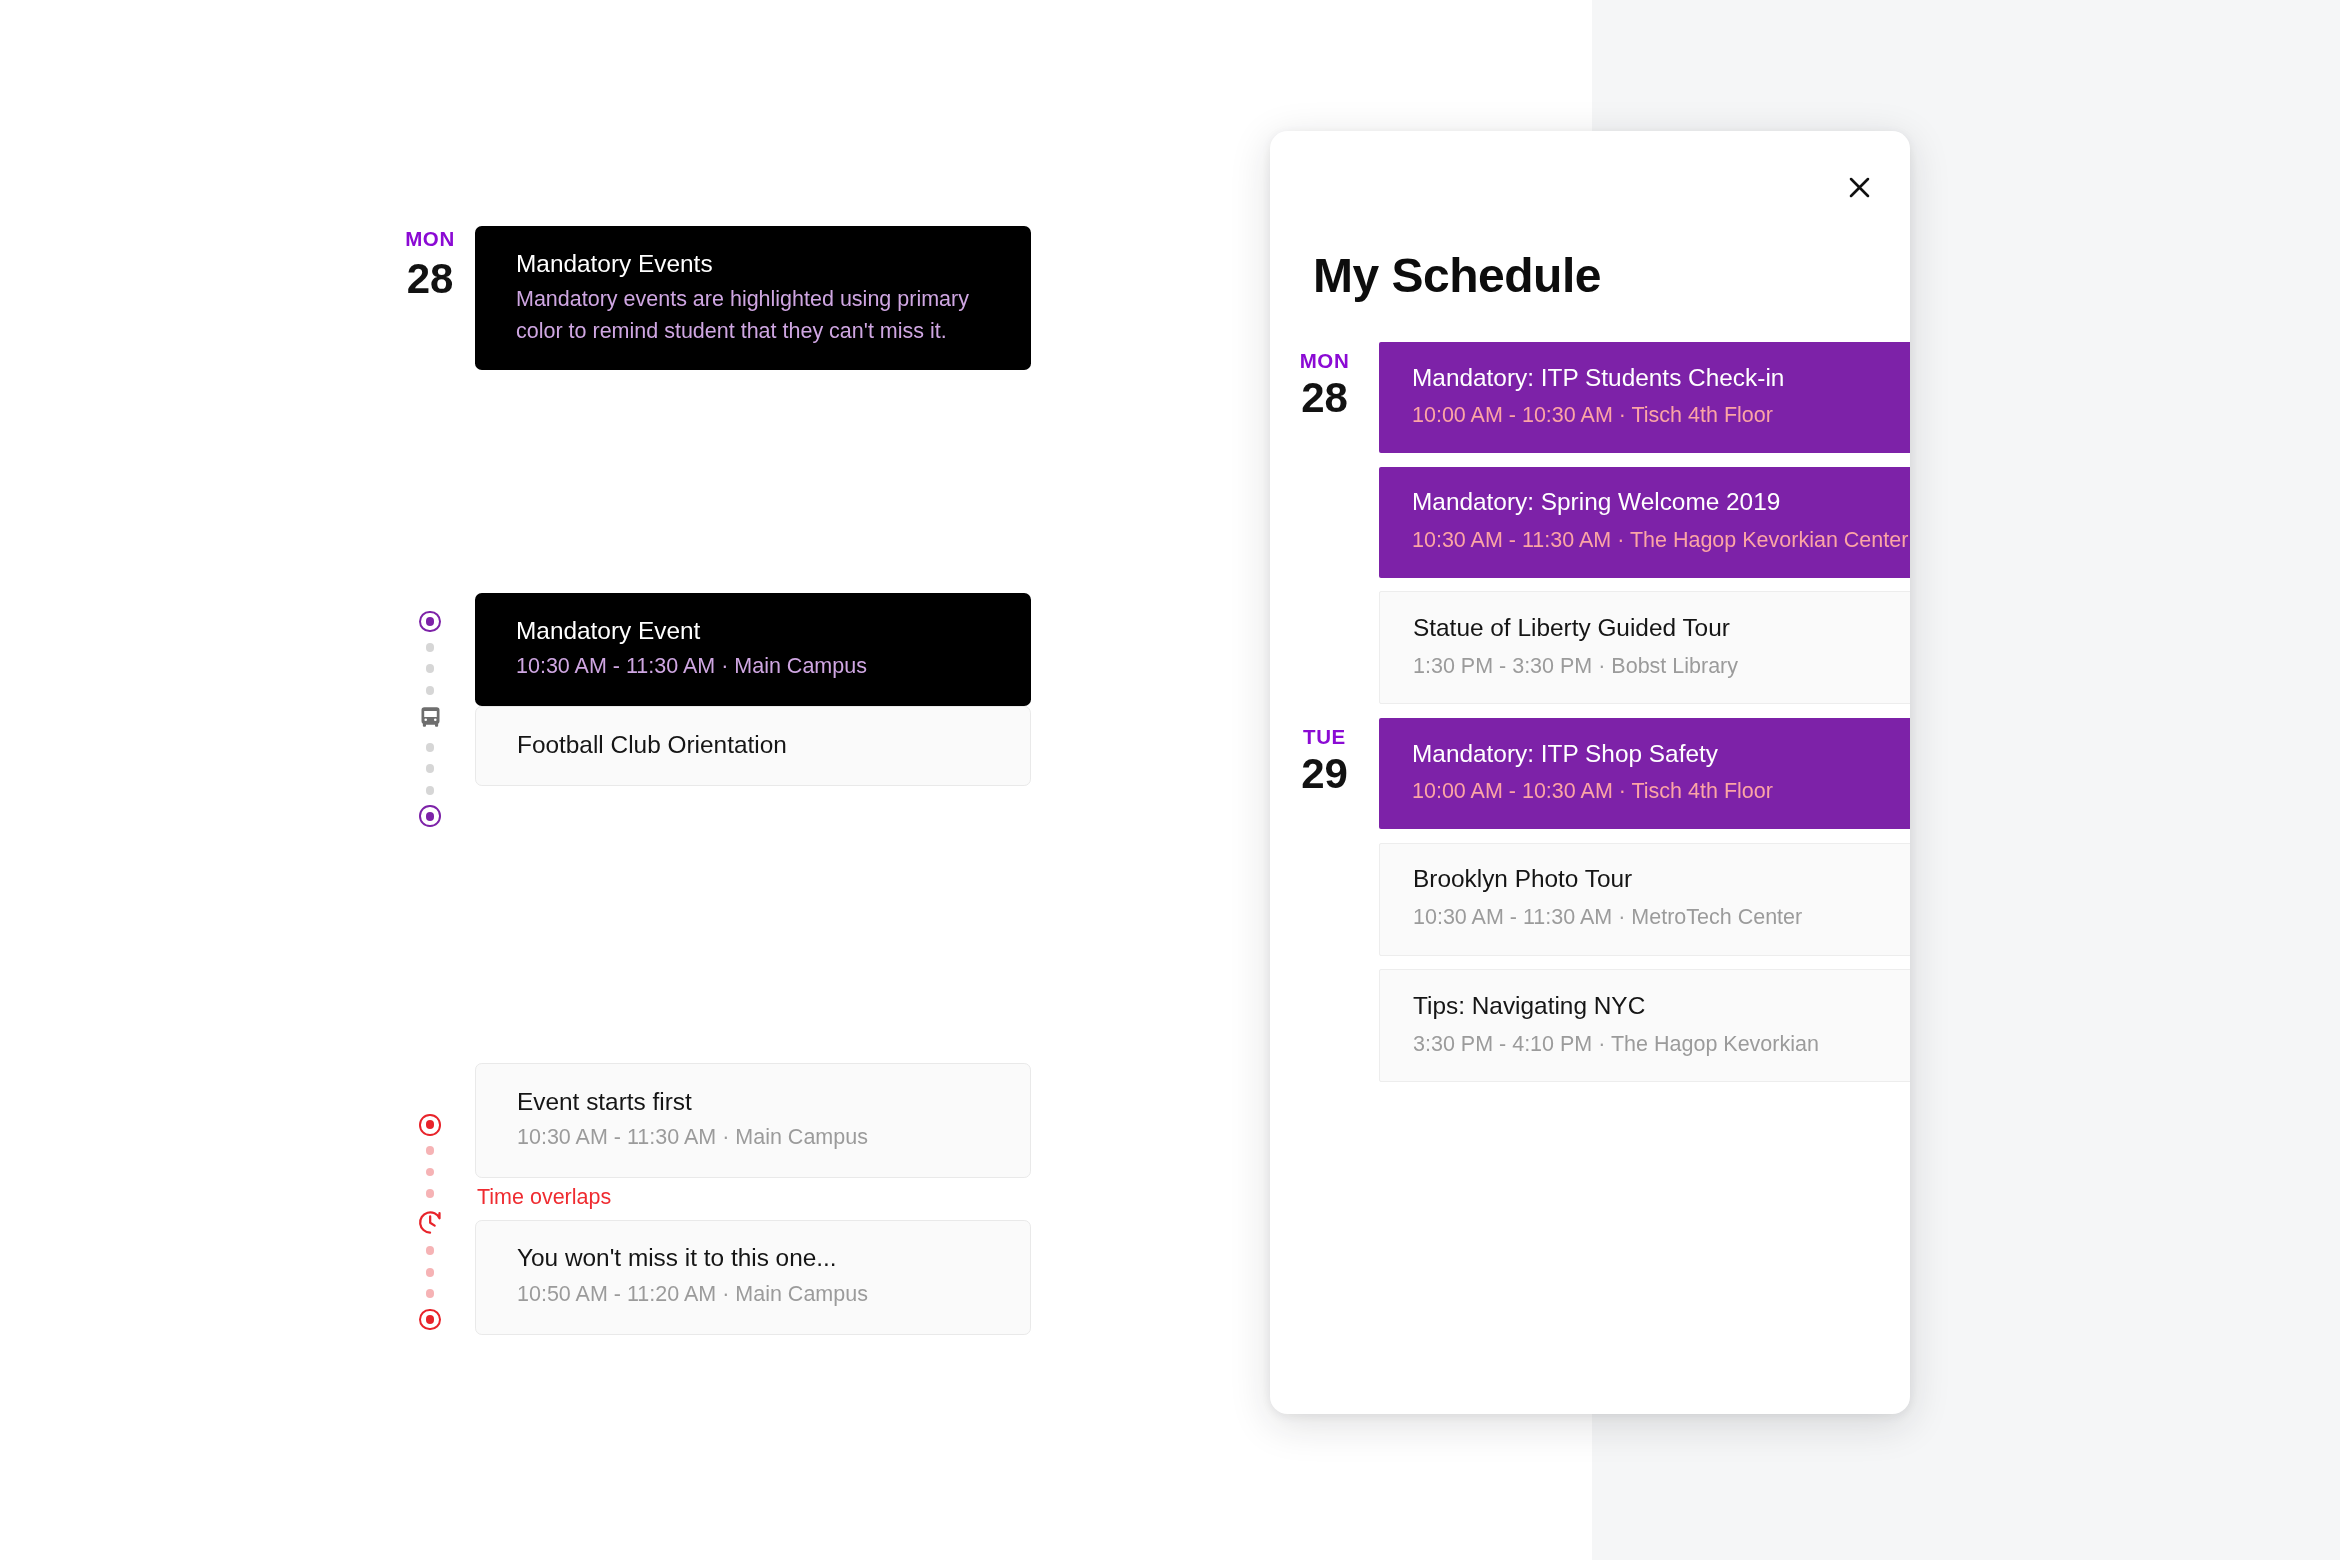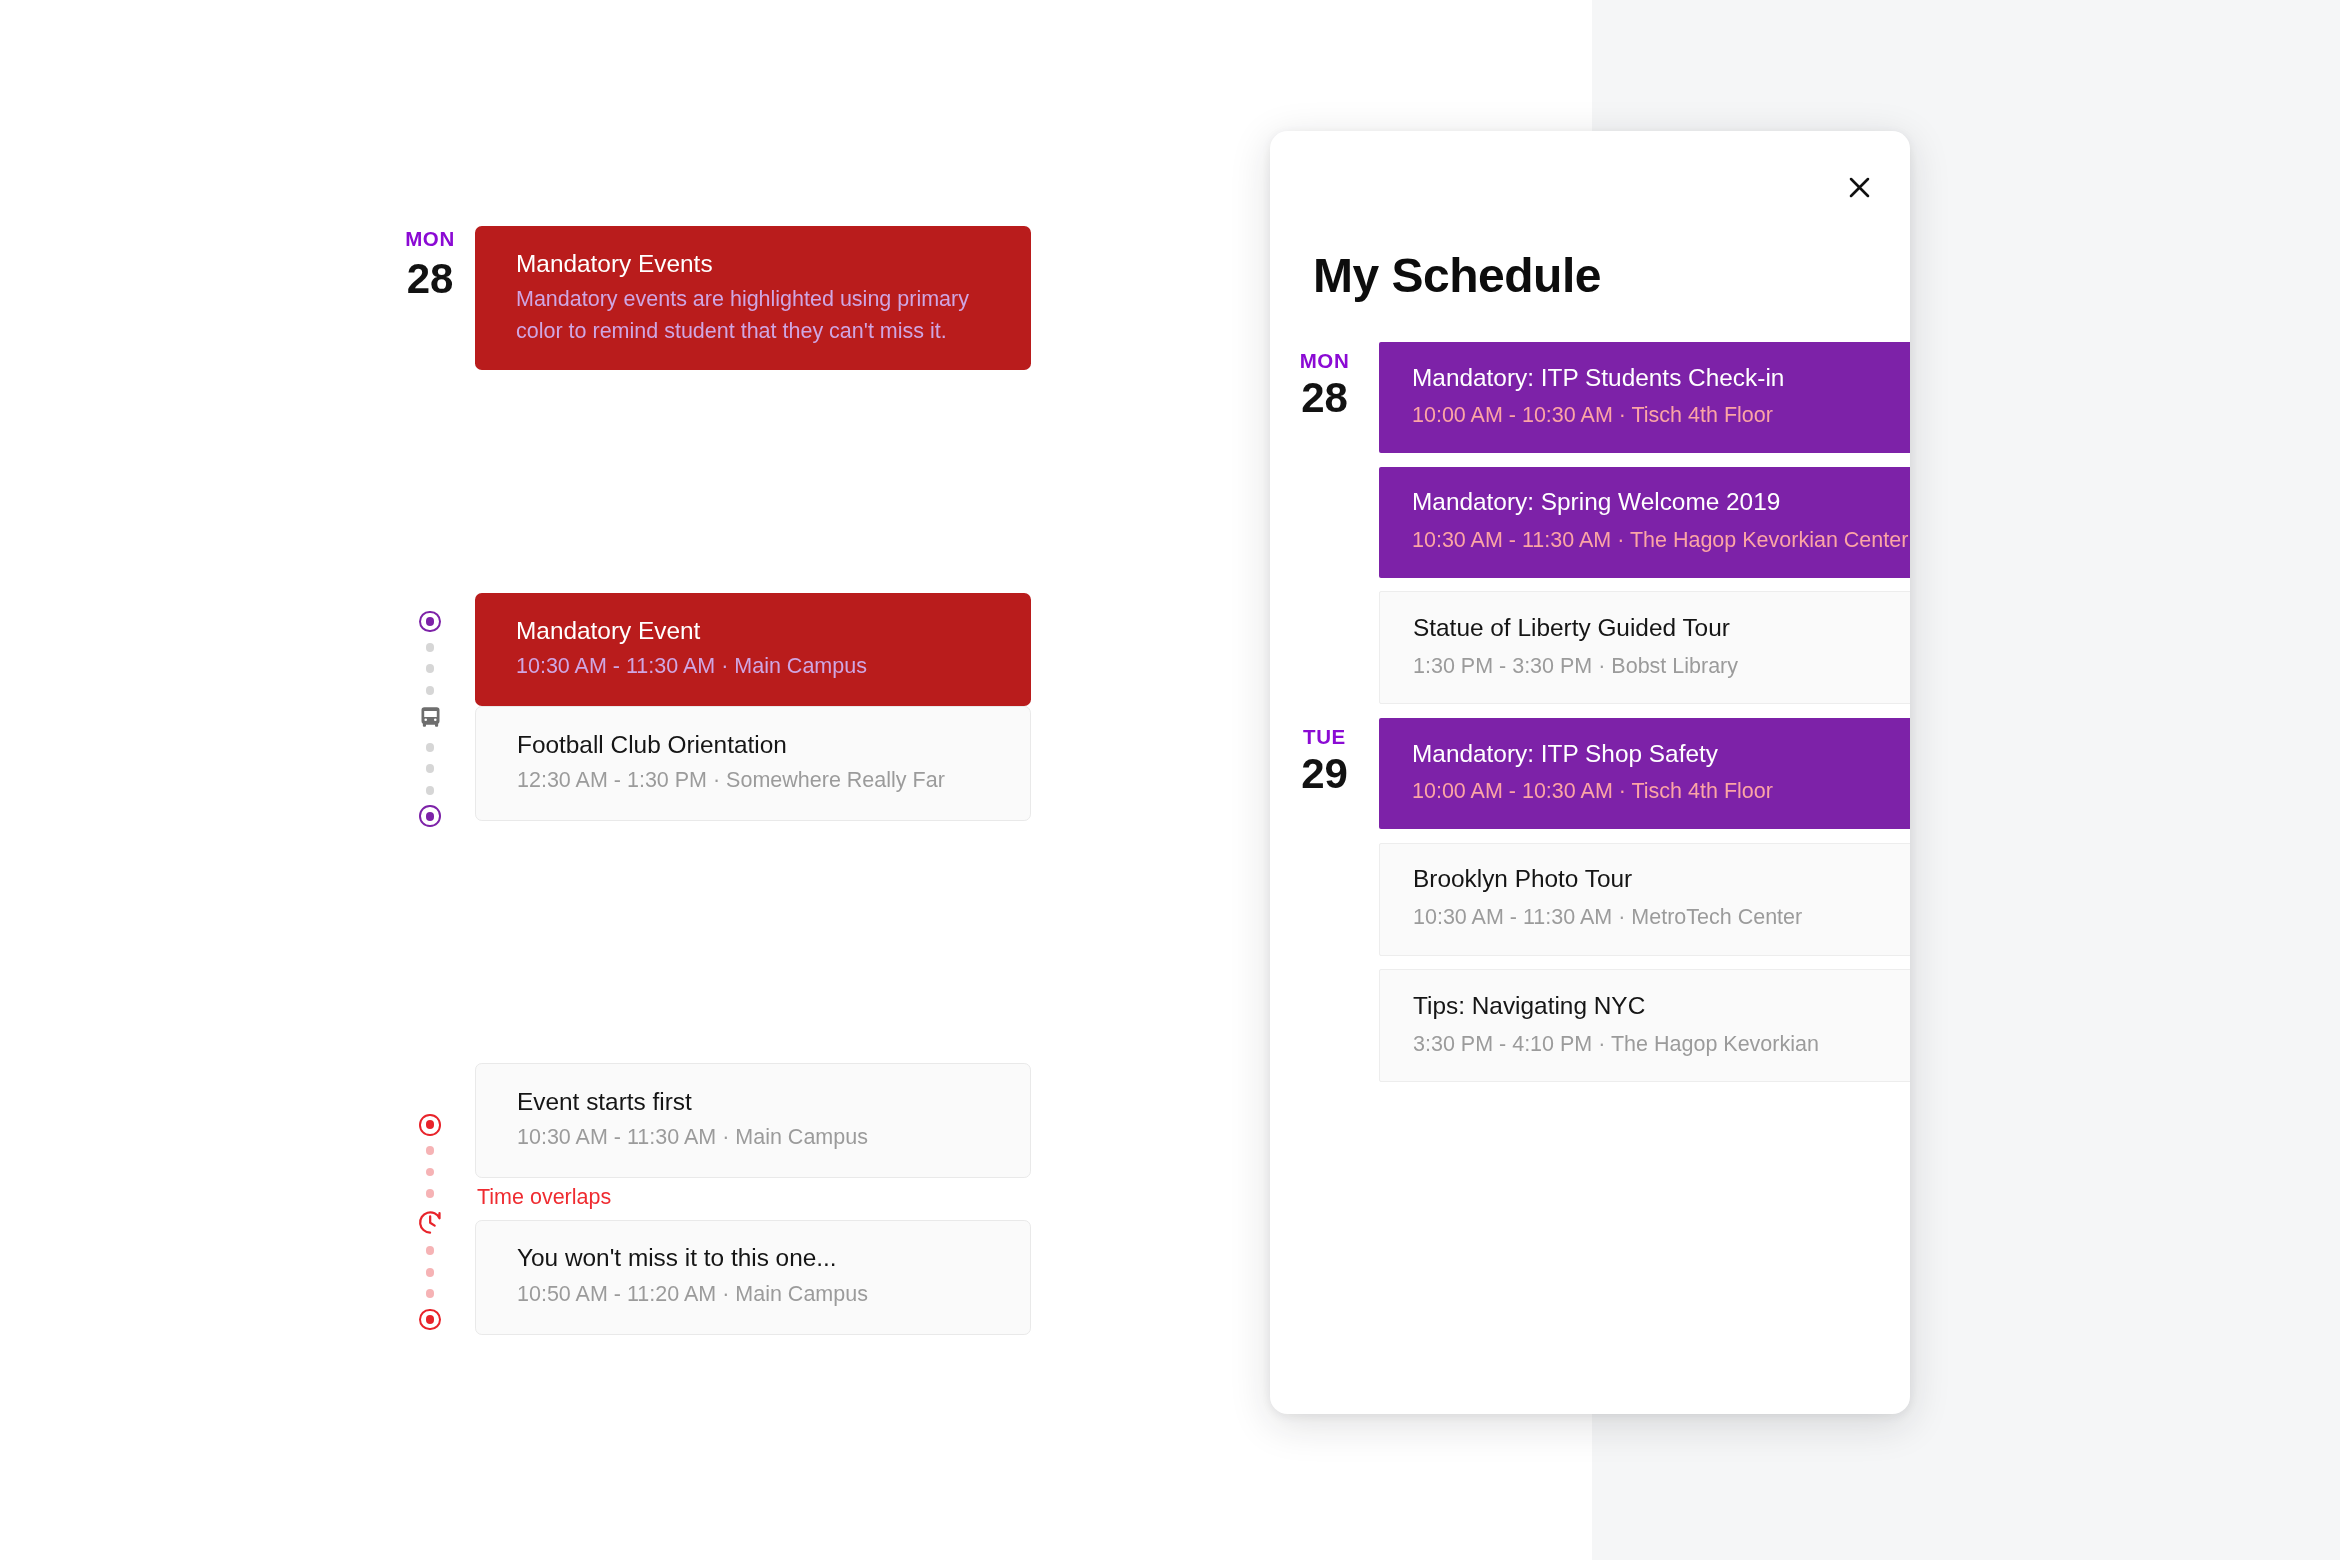--- a/index.html
+++ b/index.html
@@ -61,21 +61,21 @@
   .railicon { width: 27px; height: 27px; display: block; flex: 0 0 auto; }
 
   
   .cards { flex: 1; min-width: 0; }
   .card {
     width: 556px; border-radius: 6.8px; padding: 21.5px 41px 23.4px 41px;
   }
   .card .ttl { font-size: 24.4px; line-height: 1.35; }
   .card .sub { font-size: 21.5px; line-height: 1.45; margin-top: 4px; }
 
-  .card.purple { background: #b91c1c; }
+  .card.purple { background: #000000; }
   .card.purple .ttl { color: #ffffff; }
   .card.purple .sub { color: #cfa6e2; }
 
   .card.plain {
     background: #fafafa; border: 1px solid #e9e9e9;
   }
   .card.plain .ttl { color: #151515; }
   .card.plain .sub { color: #9b9b9b; }
 
   .railnote {
@@ -173,21 +173,20 @@
         </div>
         <div class="node"></div>
       </div>
       <div class="cards">
         <div class="card purple">
           <div class="ttl">Mandatory Event</div>
           <div class="sub">10:30 AM - 11:30 AM · Main Campus</div>
         </div>
         <div class="card plain">
           <div class="ttl">Football Club Orientation</div>
-          <div class="sub">12:30 AM - 1:30 PM · Somewhere Really Far</div>
         </div>
       </div>
     </div>
 
     <div class="spec-group" style="left:385px; top:1063px;">
       <div class="rail">
         <div class="rail-pad" style="height:51px;"></div>
         <div class="node red"></div>
         <div class="dotcol">
           <span class="dot red"></span>

